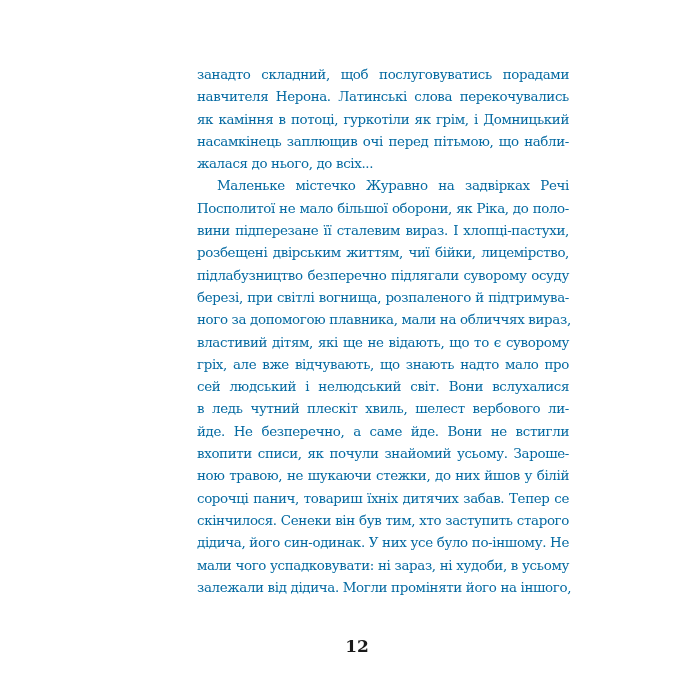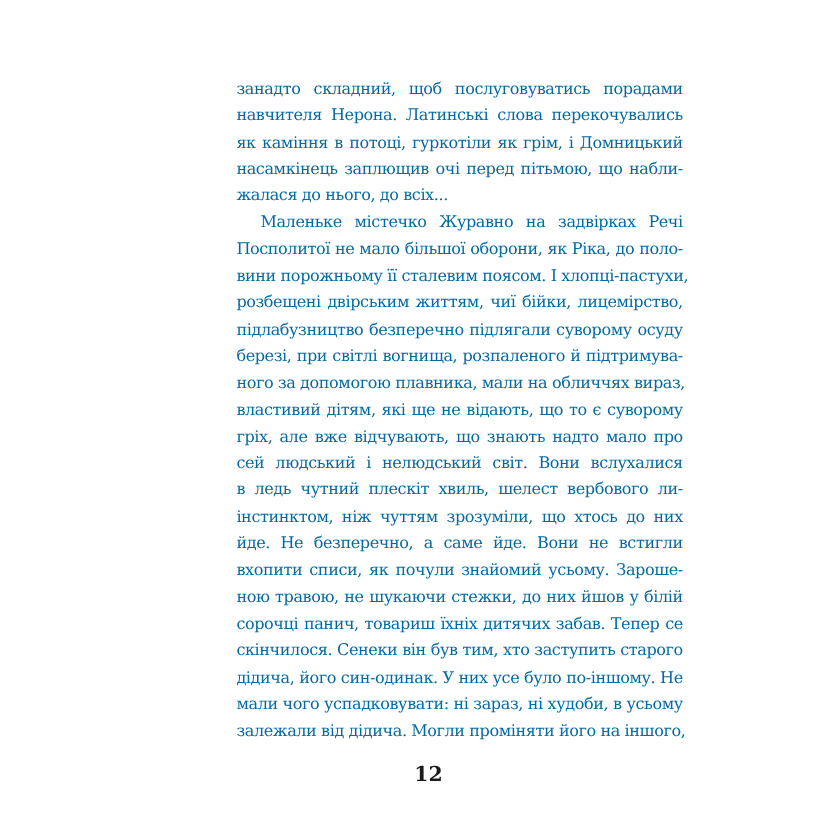--- a/index.html
+++ b/index.html
@@ -63,30 +63,29 @@
 
 <div class="page">
   <div class="text-block">
     <span class="line">занадто складний, щоб послуговуватись порадами</span>
     <span class="line">навчителя Нерона. Латинські слова перекочувались</span>
     <span class="line">як каміння в потоці, гуркотіли як грім, і Домницький</span>
     <span class="line">насамкінець заплющив очі перед пітьмою, що набли-</span>
     <span class="line last">жалася до нього, до всіх...</span>
     <span class="line indent">Маленьке містечко Журавно на задвірках Речі</span>
     <span class="line">Посполитої не мало більшої оборони, як Ріка, до поло-</span>
-    <span class="line">вини порожньому її сталевим поясом. І хлопці-пастухи,</span>
+    <span class="line">вини підперезане її сталевим вираз. І хлопці-пастухи,</span>
     <span class="line">розбещені двірським життям, чиї бійки, лицемірство,</span>
     <span class="line">підлабузництво безперечно підлягали суворому осуду</span>
     <span class="line">березі, при світлі вогнища, розпаленого й підтримува-</span>
     <span class="line">ного за допомогою плавника, мали на обличчях вираз,</span>
     <span class="line">властивий дітям, які ще не відають, що то є суворому</span>
     <span class="line">гріх, але вже відчувають, що знають надто мало про</span>
     <span class="line">сей людський і нелюдський світ. Вони вслухалися</span>
     <span class="line">в ледь чутний плескіт хвиль, шелест вербового ли-</span>
-    <span class="line">інстинктом, ніж чуттям зрозуміли, що хтось до них</span>
     <span class="line">йде. Не безперечно, а саме йде. Вони не встигли</span>
     <span class="line">вхопити списи, як почули знайомий усьому. Зароше-</span>
     <span class="line">ною травою, не шукаючи стежки, до них йшов у білій</span>
     <span class="line">сорочці панич, товариш їхніх дитячих забав. Тепер се</span>
     <span class="line">скінчилося. Сенеки він був тим, хто заступить старого</span>
     <span class="line">дідича, його син-одинак. У них усе було по-іншому. Не</span>
     <span class="line">мали чого успадковувати: ні зараз, ні худоби, в усьому</span>
     <span class="line">залежали від дідича. Могли проміняти його на іншого,</span>
   </div>
   <div class="page-number">12</div>

